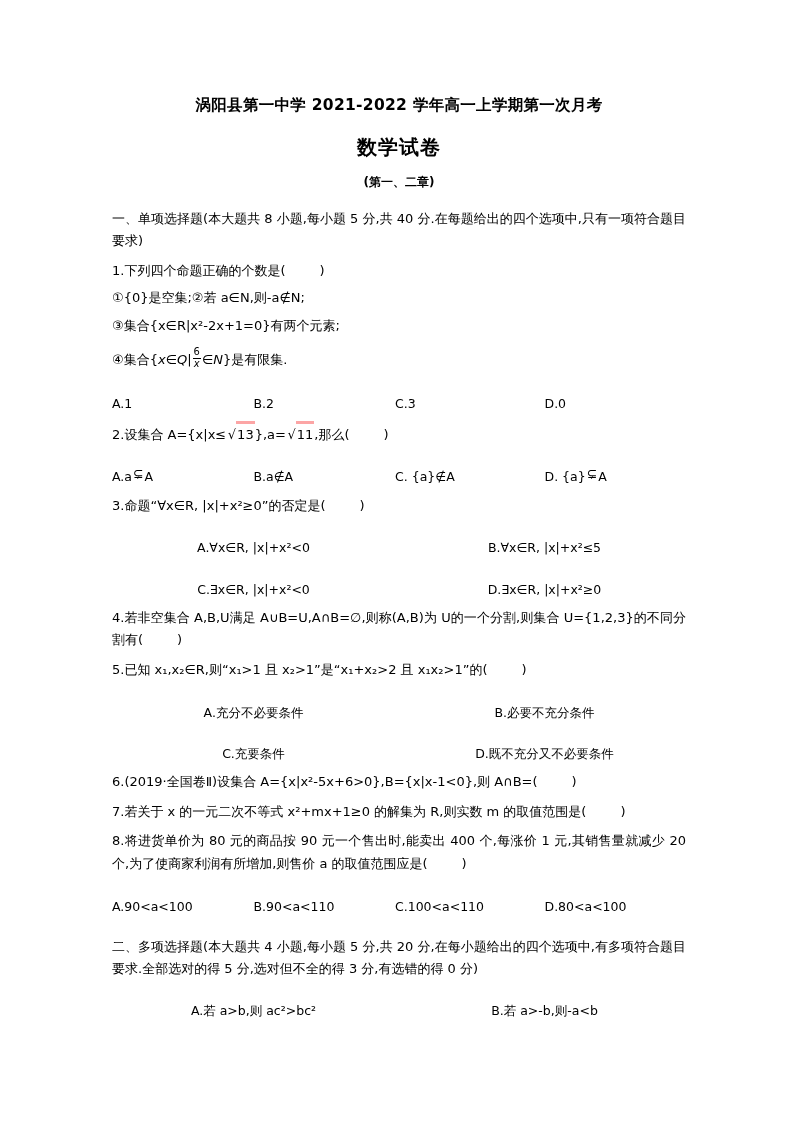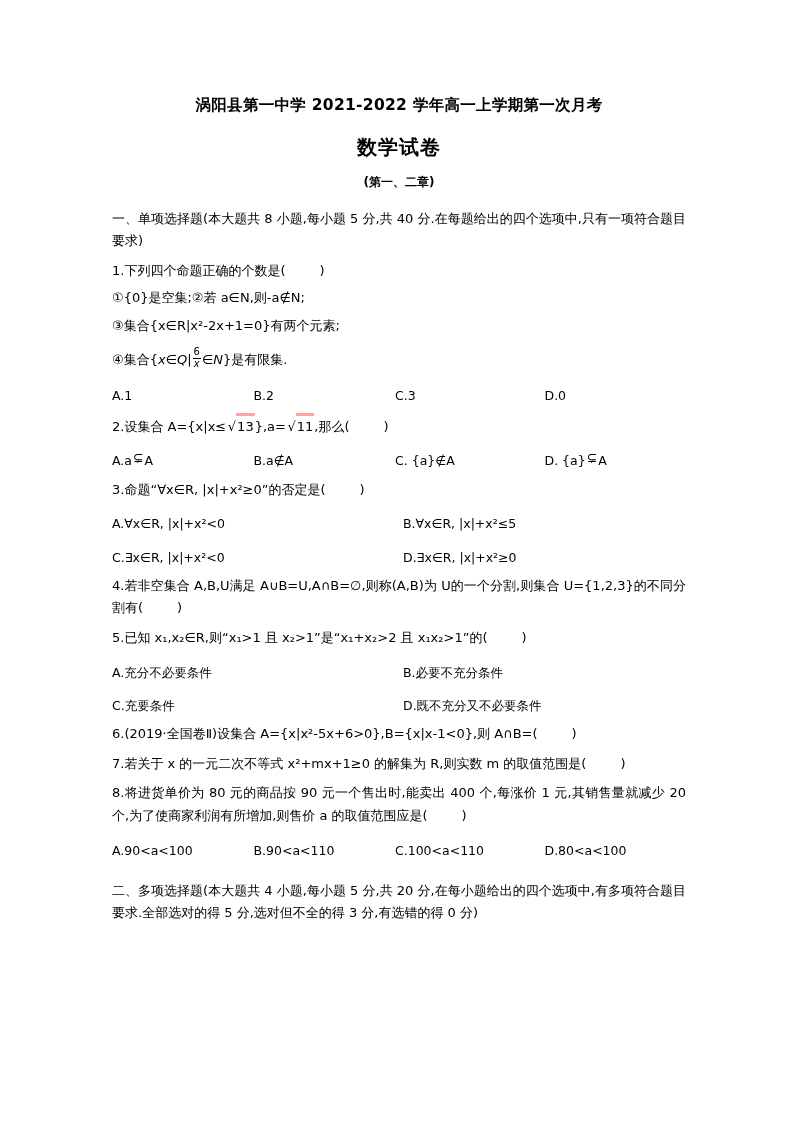--- a/index.html
+++ b/index.html
@@ -76,27 +76,27 @@
     line-height: 1.74;
   }
   .subline.tall {
     margin-top: 9px;
     line-height: 2.0;
   }
 
   
   .opts {
     display: flex;
-    margin-top: 12px;
+    margin-top: 20px;
     font-size: 12.5px;
     line-height: 1.7;
   }
   .opts.cols4 > .opt { width: 25%; }
   .opts.cols4 > .opt:nth-child(4) { width: 25%; padding-left: 8px; }
-  .opts.cols2 > .opt { width: 50%; }
+  .opts.cols2 > .opt { width: 50%; text-align: center; }
   .opts.cols2 > .opt:nth-child(2) { padding-left: 8px; }
   .opt { white-space: nowrap; }
   .frac {
     display: inline-flex;
     flex-direction: column;
     vertical-align: middle;
     text-align: center;
     margin: 0 1px;
     position: relative;
     top: -2px;
@@ -214,15 +214,19 @@
     </div>
     <div class="opts cols4">
       <div class="opt">A.90&lt;a&lt;100</div>
       <div class="opt">B.90&lt;a&lt;110</div>
       <div class="opt">C.100&lt;a&lt;110</div>
       <div class="opt">D.80&lt;a&lt;100</div>
     </div>
 
     <div class="section-head">二、多项选择题(本大题共 4 小题,每小题 5 分,共 20 分,在每小题给出的四个选项中,有多项符合题目要求.全部选对的得 5 分,选对但不全的得 3 分,有选错的得 0 分)</div>
 
+    <div class="opts cols2">
+      <div class="opt">A.若 a&gt;b,则 ac²&gt;bc²</div>
+      <div class="opt">B.若 a&gt;-b,则-a&lt;b</div>
+    </div>
 
   </div>
 </div>
 
 </body></html>

